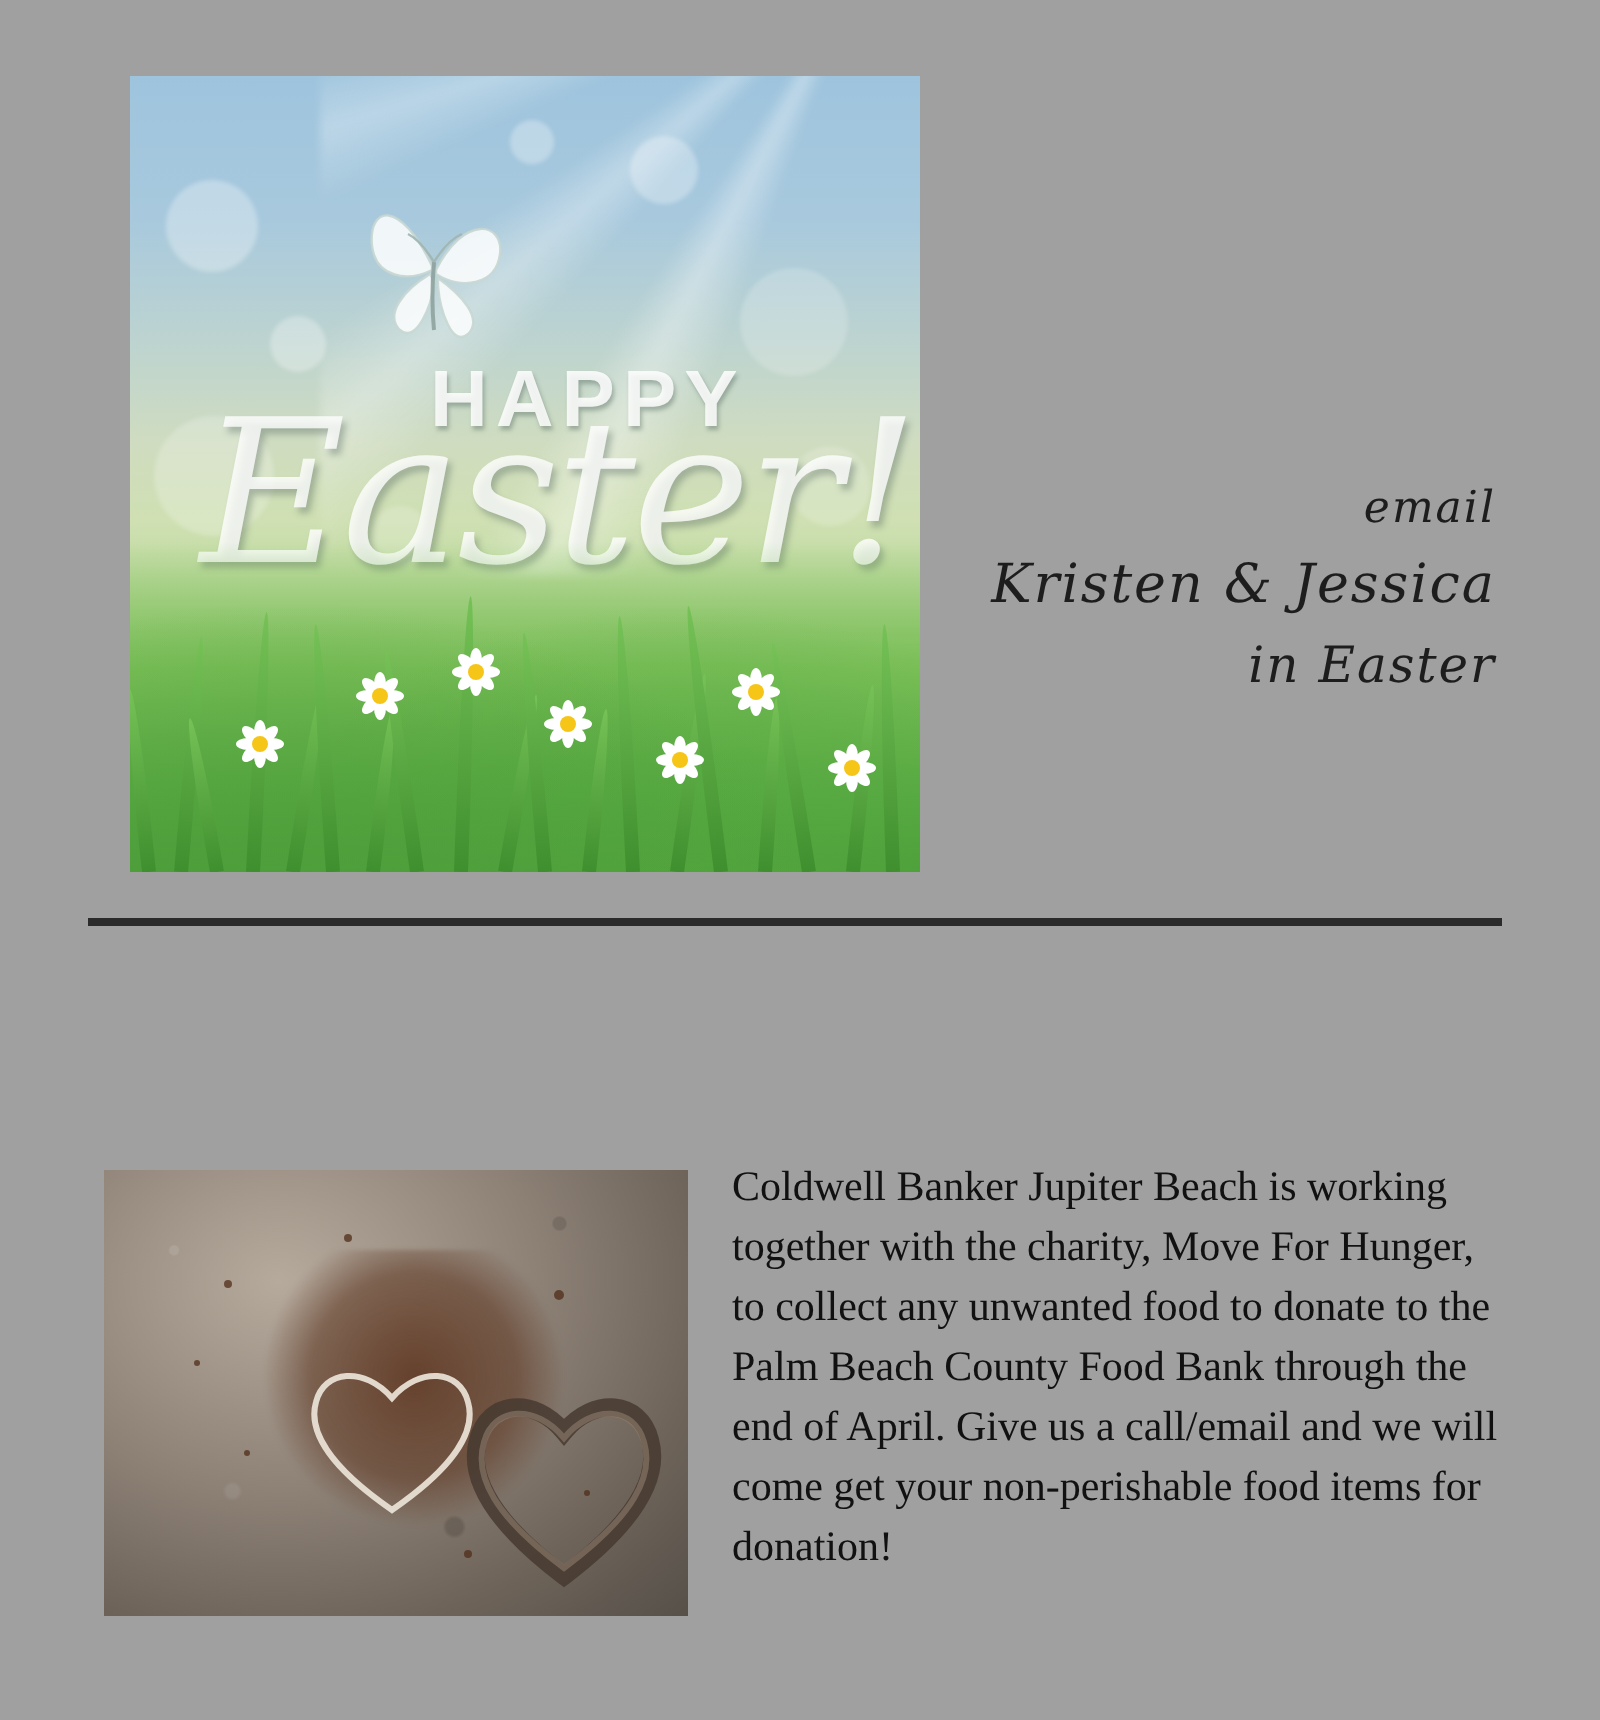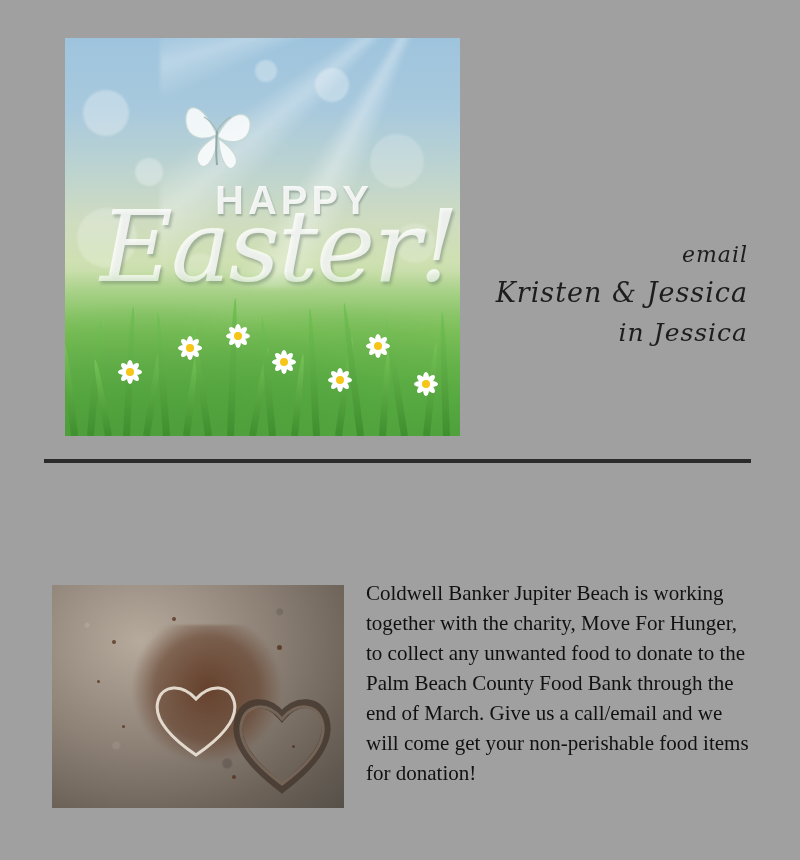--- a/index.html
+++ b/index.html
@@ -386,21 +386,21 @@
           <div class="petal" style="transform:rotate(270deg);"></div>
             <div class="petal" style="transform:rotate(315deg);"></div>
           <div class="center"></div>
         </div>
       </div>
     </div>
 
     <div class="signature">
       <div class="sig-from">email</div>
       <div class="sig-names">Kristen &amp; Jessica</div>
-      <div class="sig-place">in Jessica</div>
+      <div class="sig-place">in Easter</div>
     </div>
   </div>
 
   <div class="divider"></div>
 
 
   <div class="photo">
     <div class="grain"></div>
     <div class="cocoa"></div>
 
@@ -415,15 +415,15 @@
     <svg class="heart-outline" viewBox="0 0 92 84">
       <path d="M46 78 C14 56, 4 38, 8 24 C12 8, 32 6, 46 22 C60 6, 80 8, 84 24 C88 38, 78 56, 46 78 Z" fill="none" stroke="rgba(236,228,216,0.92)" stroke-width="3"></path>
     </svg>
 
     <svg class="cutter" viewBox="0 0 110 105">
       <path d="M55 98 C18 70, 7 48, 12 30 C17 10, 40 8, 55 26 C70 8, 93 10, 98 30 C103 48, 92 70, 55 98 Z" fill="none" stroke="rgba(70,58,48,0.85)" stroke-width="9"></path>
       <path d="M55 94 C20 68, 10 48, 15 31 C20 13, 41 12, 55 29 C69 12, 90 13, 95 31 C100 48, 90 68, 55 94 Z" fill="none" stroke="rgba(150,132,114,0.55)" stroke-width="3"></path>
     </svg>
   </div>
 
-  <div class="body-text">Coldwell Banker Jupiter Beach is working together with the charity, Move For Hunger, to collect any unwanted food to donate to the Palm Beach County Food Bank through the end of March. Give us a call/email and we will come get your non-perishable food items for donation!</div>
+  <div class="body-text">Coldwell Banker Jupiter Beach is working together with the charity, Move For Hunger, to collect any unwanted food to donate to the Palm Beach County Food Bank through the end of April. Give us a call/email and we will come get your non-perishable food items for donation!</div>
 
 </div>
 
 </body></html>

